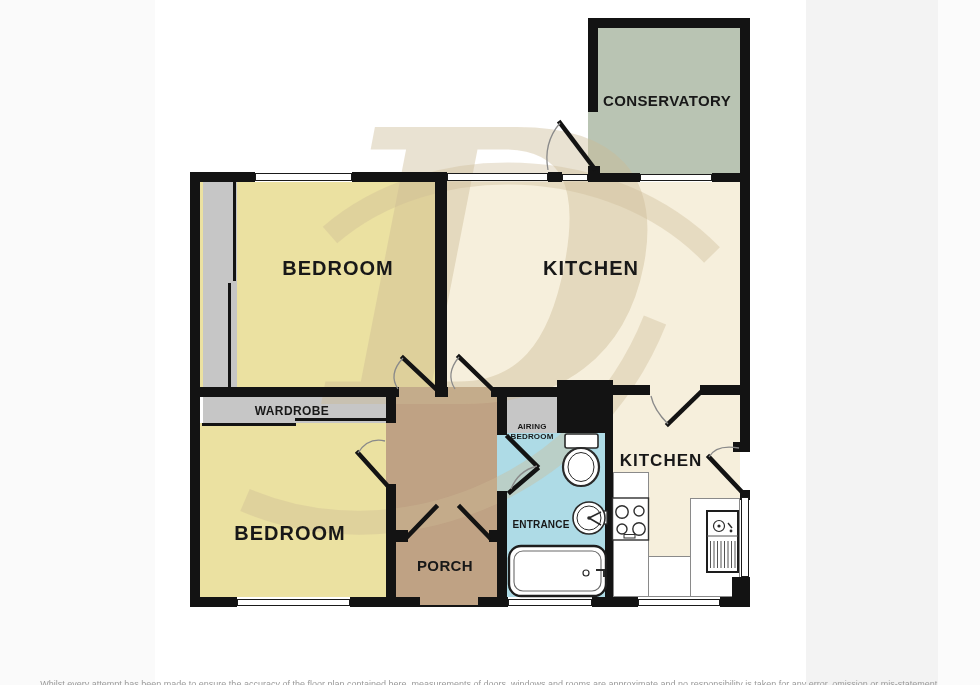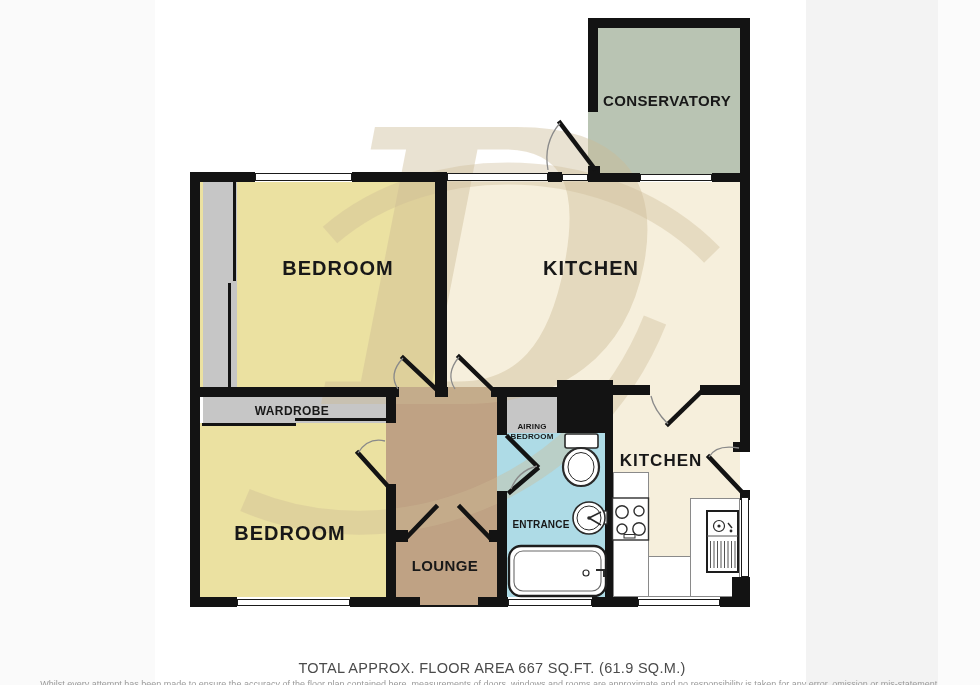--- a/index.html
+++ b/index.html
@@ -193,18 +193,17 @@
   <div class="lbl lbl-room" style="left:338px;top:268px;">BEDROOM</div>
   <div class="lbl lbl-room" style="left:591px;top:268px;">KITCHEN</div>
   <div class="lbl lbl-small" style="left:292px;top:411px;font-size:12px;">WARDROBE</div>
   <div class="lbl lbl-tiny" style="left:532px;top:432px;">
     <span style="display:block;">AIRING</span>
     <span style="display:block;">BEDROOM</span>
   </div>
   <div class="lbl lbl-room" style="left:661px;top:461px;font-size:17px;">KITCHEN</div>
   <div class="lbl lbl-room" style="left:290px;top:533px;">BEDROOM</div>
   <div class="lbl lbl-bath" style="left:541px;top:524px;">ENTRANCE</div>
-  <div class="lbl lbl-small" style="left:445px;top:565px;">LOUNGE</div>
-
-  <div class="footer-area" style="left:492px;top:660px;">TOTAL APPROX. FLOOR AREA 667 SQ.FT. (61.9 SQ.M.)</div>
+  <div class="lbl lbl-small" style="left:445px;top:565px;">PORCH</div>
+
   <div class="footer-disc" style="left:490px;top:679px;">Whilst every attempt has been made to ensure the accuracy of the floor plan contained here, measurements of doors, windows and rooms are approximate and no responsibility is taken for any error, omission or mis-statement.</div>
 
 </div>
 
 </body></html>

